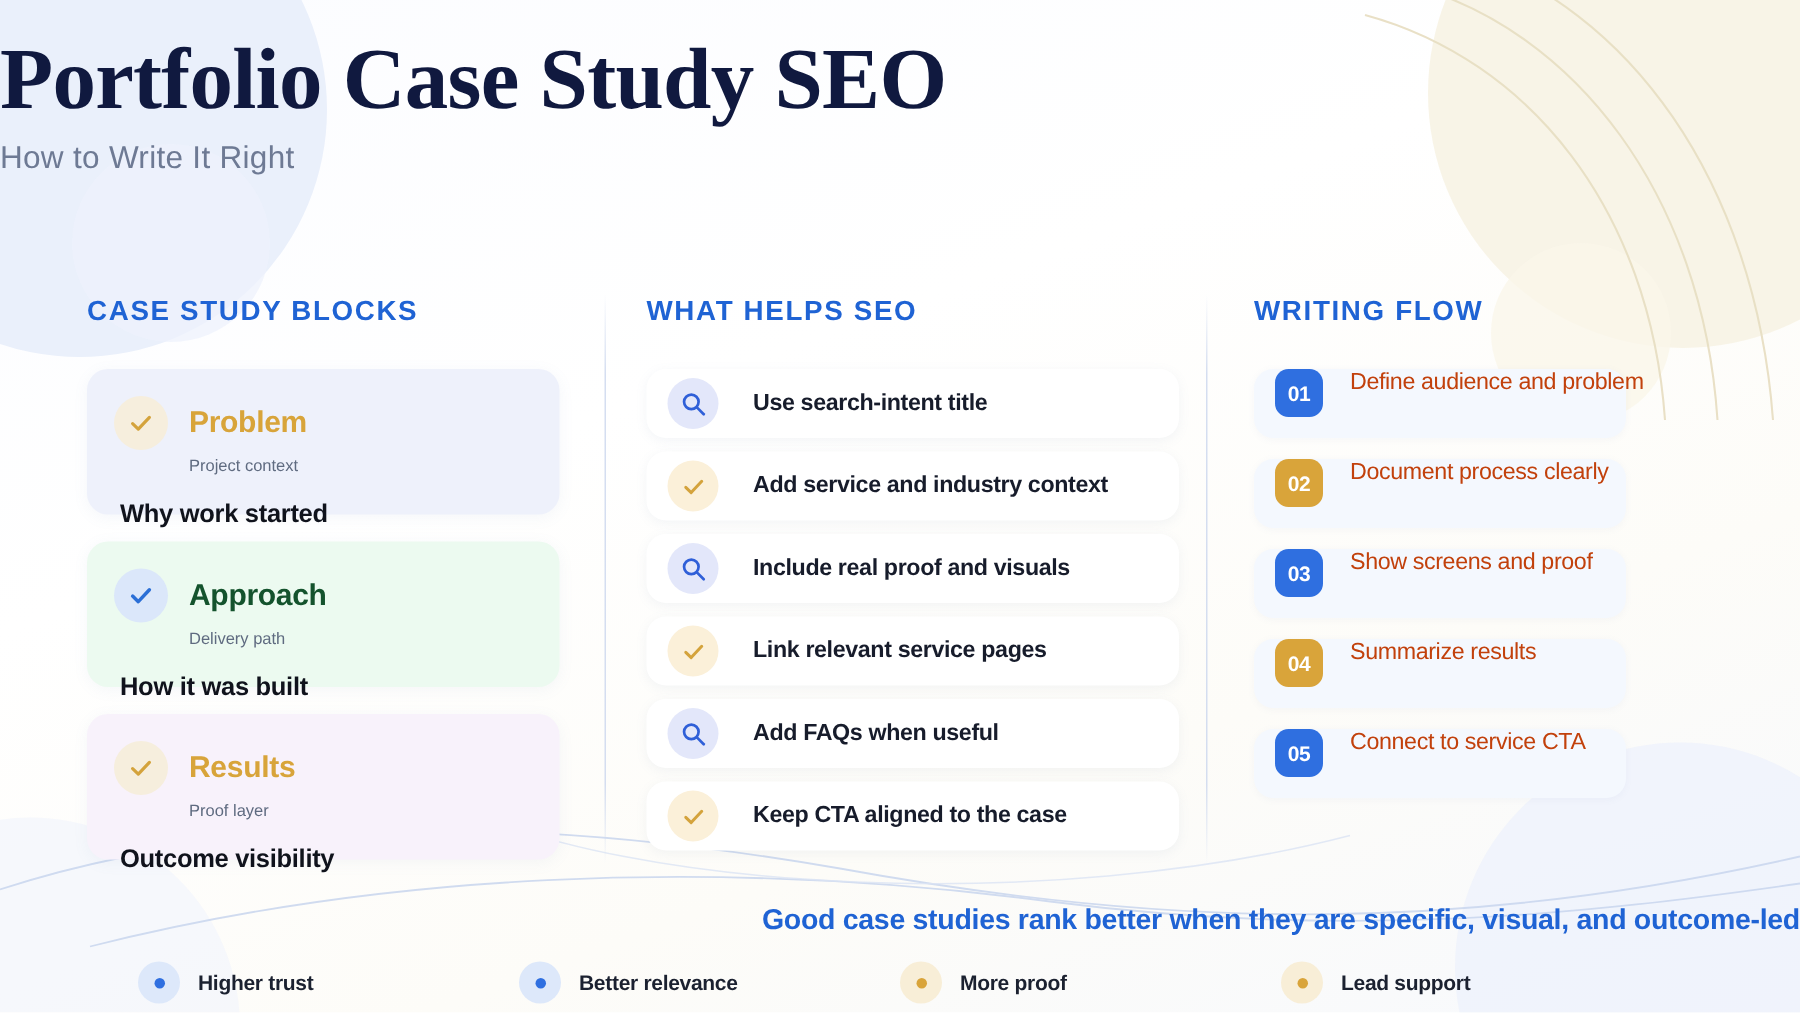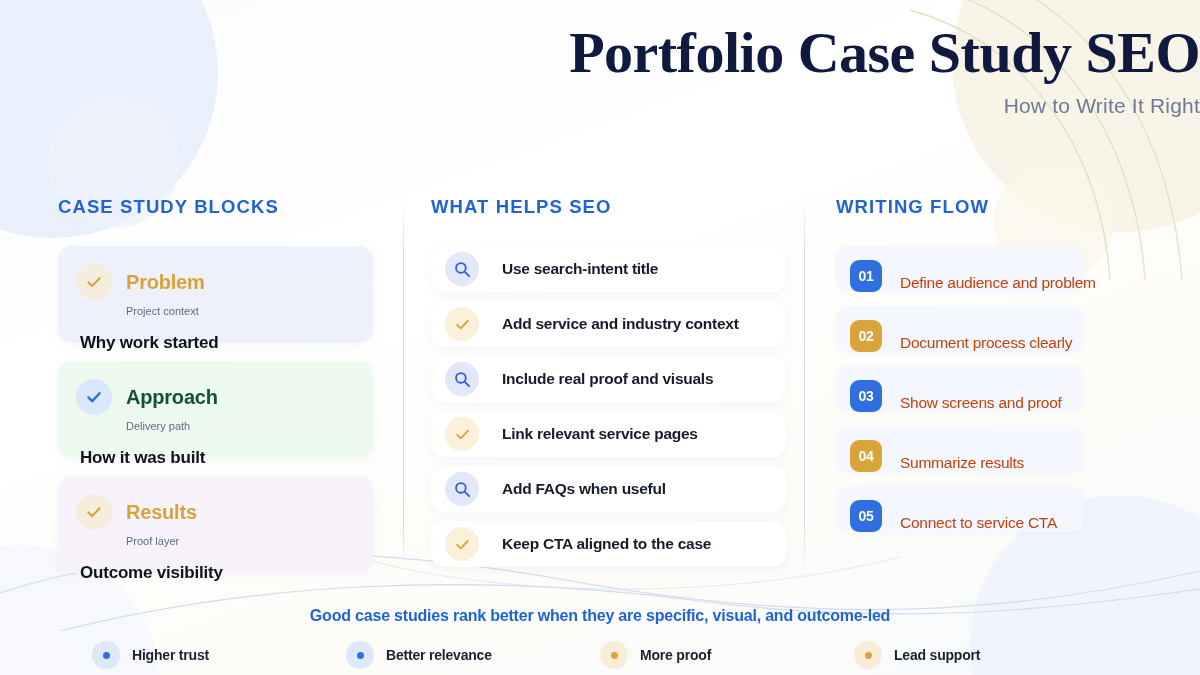--- a/index.html
+++ b/index.html
@@ -85,21 +85,21 @@
        rgba(205,216,238,.85) 86%,
        rgba(210,220,240,0) 100%);
   }
   .divider.d1 { left: 403px; }
   .divider.d2 { left: 804px; }
 
   
   .header {
     position: absolute;
     left: 0; right: 0; top: 22px;
-    text-align: right;
+    text-align: left;
     z-index: 5;
   }
   .title {
     font-family: "Liberation Serif", "DejaVu Serif", serif;
     font-size: 58px;
     font-weight: bold;
     color: #10193f;
     letter-spacing: -0.5px;
     line-height: 1.08;
   }
@@ -214,21 +214,21 @@
     font-size: 15.5px;
     font-weight: bold;
     color: #171c2b;
     letter-spacing: -.25px;
     white-space: nowrap;
   }
 
   
   .step {
     display: flex;
-    align-items: flex-end;
+    align-items: flex-start;
     gap: 18px;
     background: #f4f8fe;
     border-radius: 13px;
     height: 46px;
     margin-bottom: 14px;
     padding: 0 14px;
     box-shadow: 0 1px 5px rgba(120,140,180,.06);
   }
   .step-badge {
     width: 32px; height: 32px;
@@ -250,22 +250,22 @@
     white-space: nowrap;
   }
 
   
   .footer {
     position: absolute;
     left: 0; right: 0; bottom: 6px;
     z-index: 5;
   }
   .tagline {
-    text-align: center;
-    font-size: 16px;
+    text-align: right;
+    font-size: 19px;
     font-weight: bold;
     color: #1f63d4;
     letter-spacing: -.2px;
     margin-bottom: 16px;
   }
   .legend {
     display: flex;
     justify-content: flex-start;
     padding-left: 92px;
     gap: 10px;

